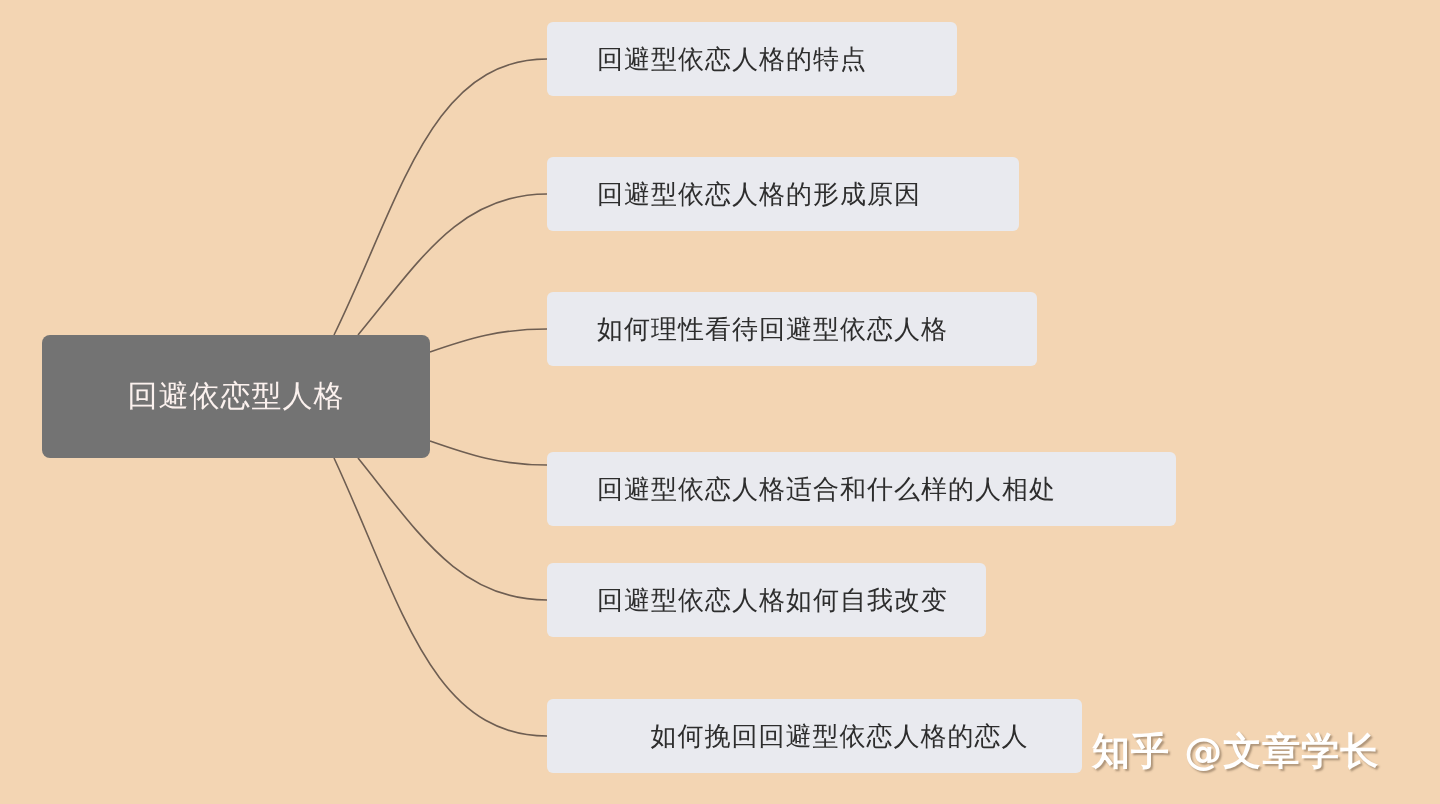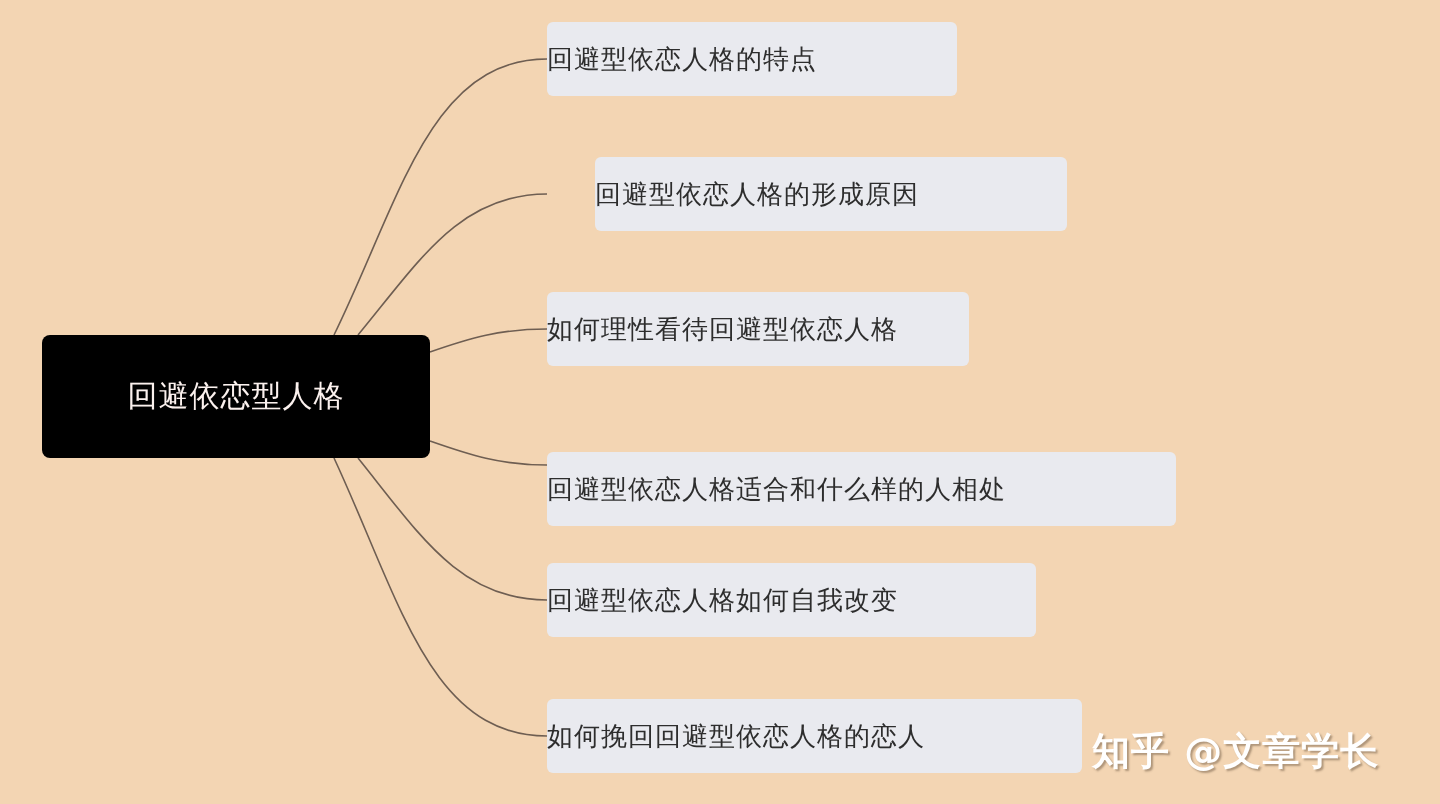--- a/index.html
+++ b/index.html
@@ -6,29 +6,29 @@
   body {
     width: 1440px; height: 804px; overflow: hidden;
     background: #f3d5b3;
     position: relative;
     font-family: "DejaVu Sans", "Liberation Sans", sans-serif;
   }
   #connectors { position: absolute; left: 0; top: 0; width: 1440px; height: 804px; }
   #connectors path { fill: none; stroke: #6e5e52; stroke-width: 1.6; }
   .root {
     position: absolute; left: 42px; top: 335px; width: 388px; height: 123px;
-    background: #000000; border-radius: 8px;
+    background: #737373; border-radius: 8px;
     display: flex; align-items: center; justify-content: center;
     color: #fbf1ee; font-size: 30px; letter-spacing: 1px;
   }
   .node {
     position: absolute; left: 547px; height: 74px;
     background: #e9eaef; border-radius: 6px;
     display: flex; align-items: center;
-    box-sizing: border-box;
+    padding-left: 50px; box-sizing: border-box;
     color: #2d2d2d; font-size: 26px; letter-spacing: 1px;
   }
   .watermark {
     position: absolute; left: 1092px; top: 718px;
     color: #ffffff; font-size: 38px; font-weight: bold;
     text-shadow: 2px 2px 2px rgba(90,70,50,0.45);
     letter-spacing: 1px;
     margin-top: 8px;
   }
 </style>
@@ -44,29 +44,29 @@
   <path d="M334,458 C400,600 430,736 547,736"></path>
 </svg>
 
 <div class="root">
   <span>回避依恋型人格</span>
 </div>
 
 <div class="node" style="top:22px; width:410px;">
   <span>回避型依恋人格的特点</span>
 </div>
-<div class="node" style="top:157px; width:472px;margin-left:48px;">
+<div class="node" style="top:157px; width:472px;">
   <span>回避型依恋人格的形成原因</span>
 </div>
-<div class="node" style="top:292px; width:422px;">
+<div class="node" style="top:292px; width:490px;">
   <span>如何理性看待回避型依恋人格</span>
 </div>
 <div class="node" style="top:452px; width:629px;">
   <span>回避型依恋人格适合和什么样的人相处</span>
 </div>
-<div class="node" style="top:563px; width:489px;">
+<div class="node" style="top:563px; width:439px;">
   <span>回避型依恋人格如何自我改变</span>
 </div>
-<div class="node" style="top:699px; width:535px;">
+<div class="node" style="top:699px; width:535px;justify-content:center;">
   <span>如何挽回回避型依恋人格的恋人</span>
 </div>
 
 <div class="watermark">知乎 @文章学长</div>
 
 </body></html>

